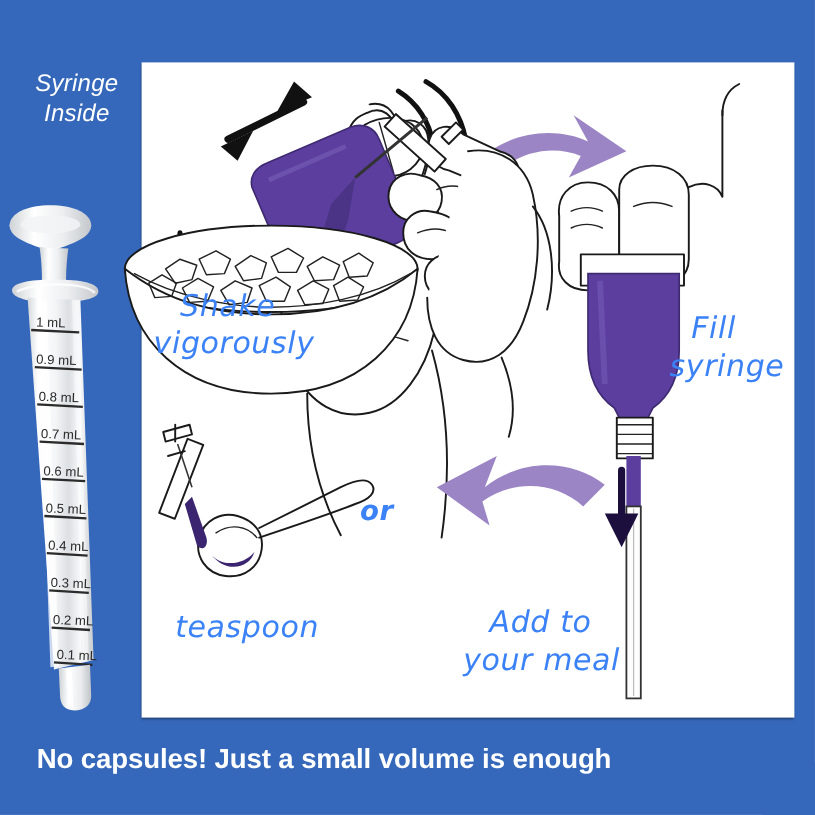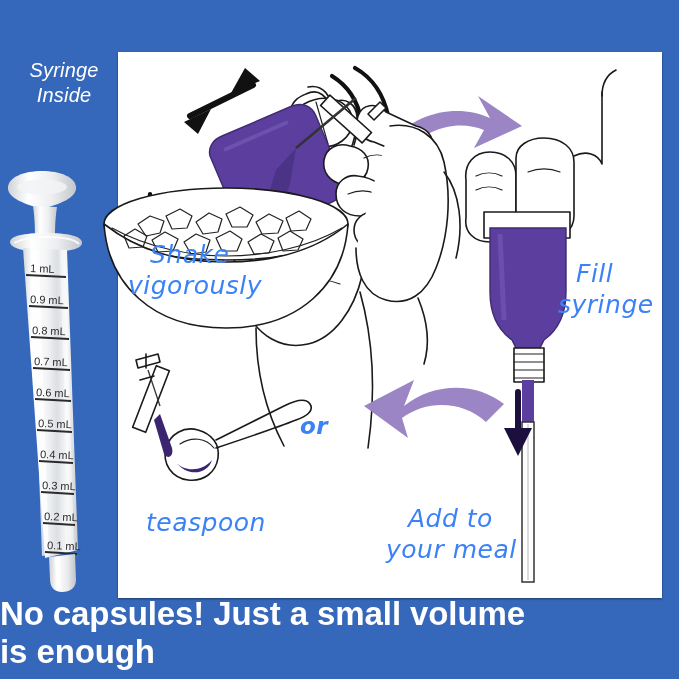--- a/index.html
+++ b/index.html
@@ -49,21 +49,21 @@
   .cap-drop    {left:150px;top:473px;font-size:25px;}
   .cap-drop .l2{margin-left:2px;margin-top:36px;}
   .cap-add     {left:404px;top:505px;font-size:25px;}
   .cap-add .l2 {margin-left:-24px;}
   .cap-or      {left:300px;top:410px;font-size:23px;}
 
   
   .footer{
     position:absolute;left:0;top:610px;width:540px;height:45px;
     display:flex;align-items:center;justify-content:center;
-    color:#ffffff;font-weight:bold;font-size:33px;
+    color:#ffffff;font-weight:bold;font-size:23px;
     letter-spacing:-.1px;
     font-family:"Liberation Sans",sans-serif;
   }
 
   svg{display:block;overflow:visible;}
   .ink{fill:none;stroke:#1a1a1a;stroke-width:1.6;stroke-linecap:round;stroke-linejoin:round;}
   .ink-thin{fill:none;stroke:#222;stroke-width:1.2;stroke-linecap:round;stroke-linejoin:round;}
   .ink-f{fill:#ffffff;stroke:#1a1a1a;stroke-width:1.6;stroke-linejoin:round;stroke-linecap:round;}
 </style>
 </head>

